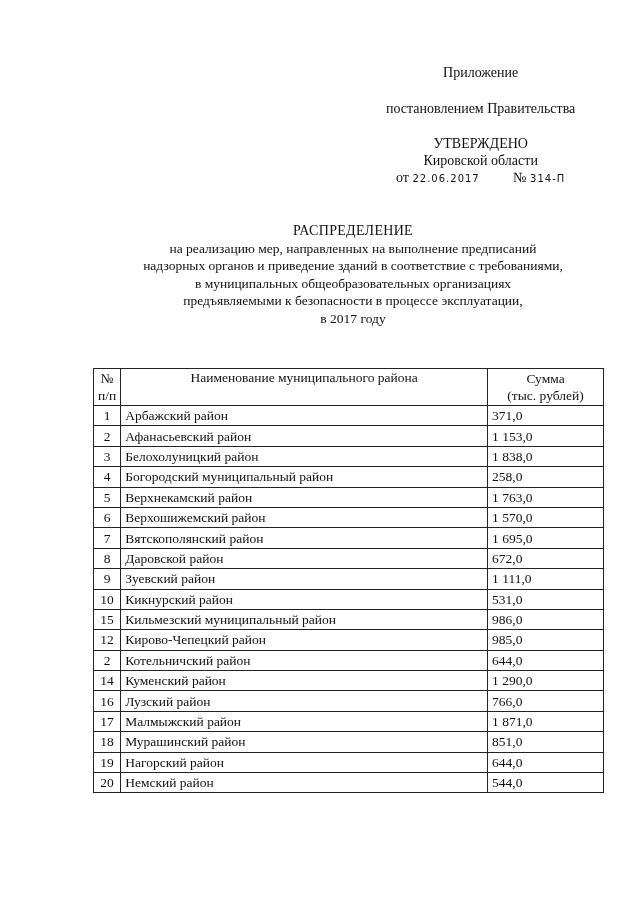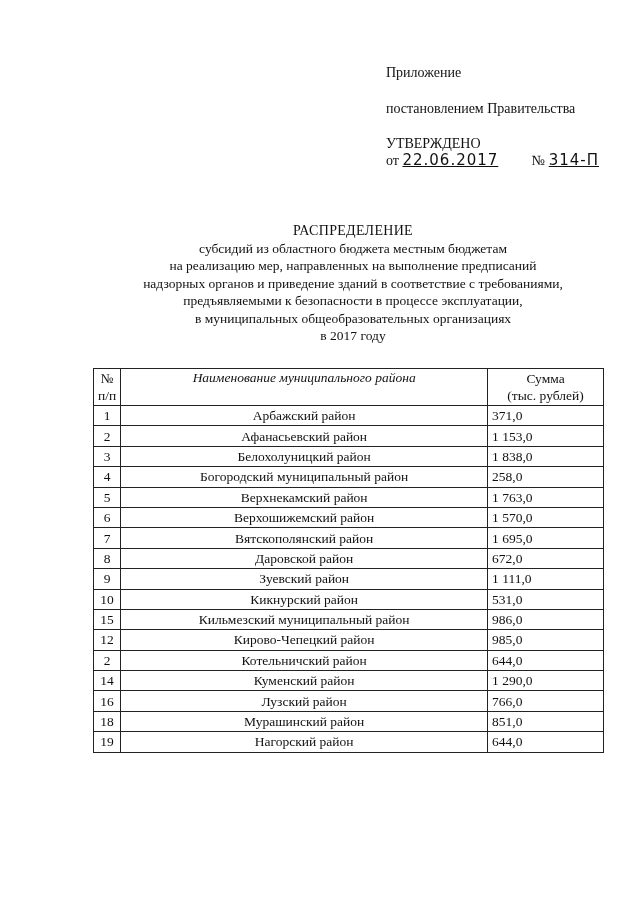--- a/index.html
+++ b/index.html
@@ -1,63 +1,63 @@
 <!DOCTYPE html>
 <html><head>
 <meta charset="utf-8">
 <style>
   html, body { margin: 0; padding: 0; }
   body {
     width: 640px; height: 905px; background: #ffffff; position: relative; overflow: hidden;
     font-family: "Liberation Serif", serif; color: #111;
   }
-  .approval { position: absolute; left: 386px; top: 64px; font-size: 14px; line-height: 17px; }
+  .approval { position: absolute; left: 386px; top: 64px; font-size: 14px; line-height: 17px; text-align: center; }
   .approval .line { white-space: nowrap; }
   .approval .gap1 { margin-top: 18px; }
   .approval .gap2 { margin-top: 19px; }
-  .hand { font-family: "DejaVu Sans", sans-serif; font-size: 15px; letter-spacing: 1px; text-decoration: underline; }
+  .hand { font-family: "DejaVu Sans", sans-serif; font-size: 10px; letter-spacing: 1px; }
   .num-label { margin-left: 30px; }
   .title-block {
     position: absolute; left: 88px; top: 222px; width: 530px; text-align: center;
     font-weight: normal; font-size: 13.5px; line-height: 17.5px;
   }
   .title-block .main { font-size: 14px; letter-spacing: 0.3px; }
   table {
     position: absolute; left: 93px; top: 368px; border-collapse: collapse;
     font-size: 13.5px; width: 511px;
   }
   td, th { border: 1px solid #222; padding: 0 4px; font-weight: normal; height: 19.4px; line-height: 19px; }
   th { line-height: 17px; height: 36px; }
   .c-num { width: 22px; text-align: center; padding: 0 2px; }
-  .c-name { width: 355px; text-align: center; }
-  th.c-name { text-align: center; vertical-align: top; font-style: italic; }
+  .c-name { width: 355px; text-align: left; }
+  th.c-name { text-align: center; vertical-align: top; }
   .c-sum { width: 106px; }
 </style>
 </head>
 <body>
 
 <div class="approval">
   <div class="line">Приложение</div>
   <div class="line gap2">постановлением Правительства</div>
   <div class="line gap1">УТВЕРЖДЕНО</div>
+  <div class="line">Кировской области</div>
   <div class="line">
     <span>от</span>
     <span class="hand">22.06.2017</span>
     <span class="num-label">№</span>
     <span class="hand">314-П</span>
   </div>
 </div>
 
 <div class="title-block">
   <div class="main">РАСПРЕДЕЛЕНИЕ</div>
-  <div>субсидий из областного бюджета местным бюджетам</div>
   <div>на реализацию мер, направленных на выполнение предписаний</div>
   <div>надзорных органов и приведение зданий в соответствие с требованиями,</div>
+  <div>в муниципальных общеобразовательных организациях</div>
   <div>предъявляемыми к безопасности в процессе эксплуатации,</div>
-  <div>в муниципальных общеобразовательных организациях</div>
   <div>в 2017 году</div>
 </div>
 
 <table>
   <thead>
     <tr>
       <th class="c-num">
         <div>№</div>
         <div>п/п</div>
       </th>
@@ -138,23 +138,33 @@
         <td class="c-num">14</td>
         <td class="c-name">Куменский район</td>
         <td class="c-sum">1 290,0</td>
       </tr>
       <tr>
         <td class="c-num">16</td>
         <td class="c-name">Лузский район</td>
         <td class="c-sum">766,0</td>
       </tr>
       <tr>
+        <td class="c-num">17</td>
+        <td class="c-name">Малмыжский район</td>
+        <td class="c-sum">1 871,0</td>
+      </tr>
+      <tr>
         <td class="c-num">18</td>
         <td class="c-name">Мурашинский район</td>
         <td class="c-sum">851,0</td>
       </tr>
       <tr>
         <td class="c-num">19</td>
         <td class="c-name">Нагорский район</td>
         <td class="c-sum">644,0</td>
       </tr>
+      <tr>
+        <td class="c-num">20</td>
+        <td class="c-name">Немский район</td>
+        <td class="c-sum">544,0</td>
+      </tr>
     </tbody>
 </table>
 
 </body></html>

